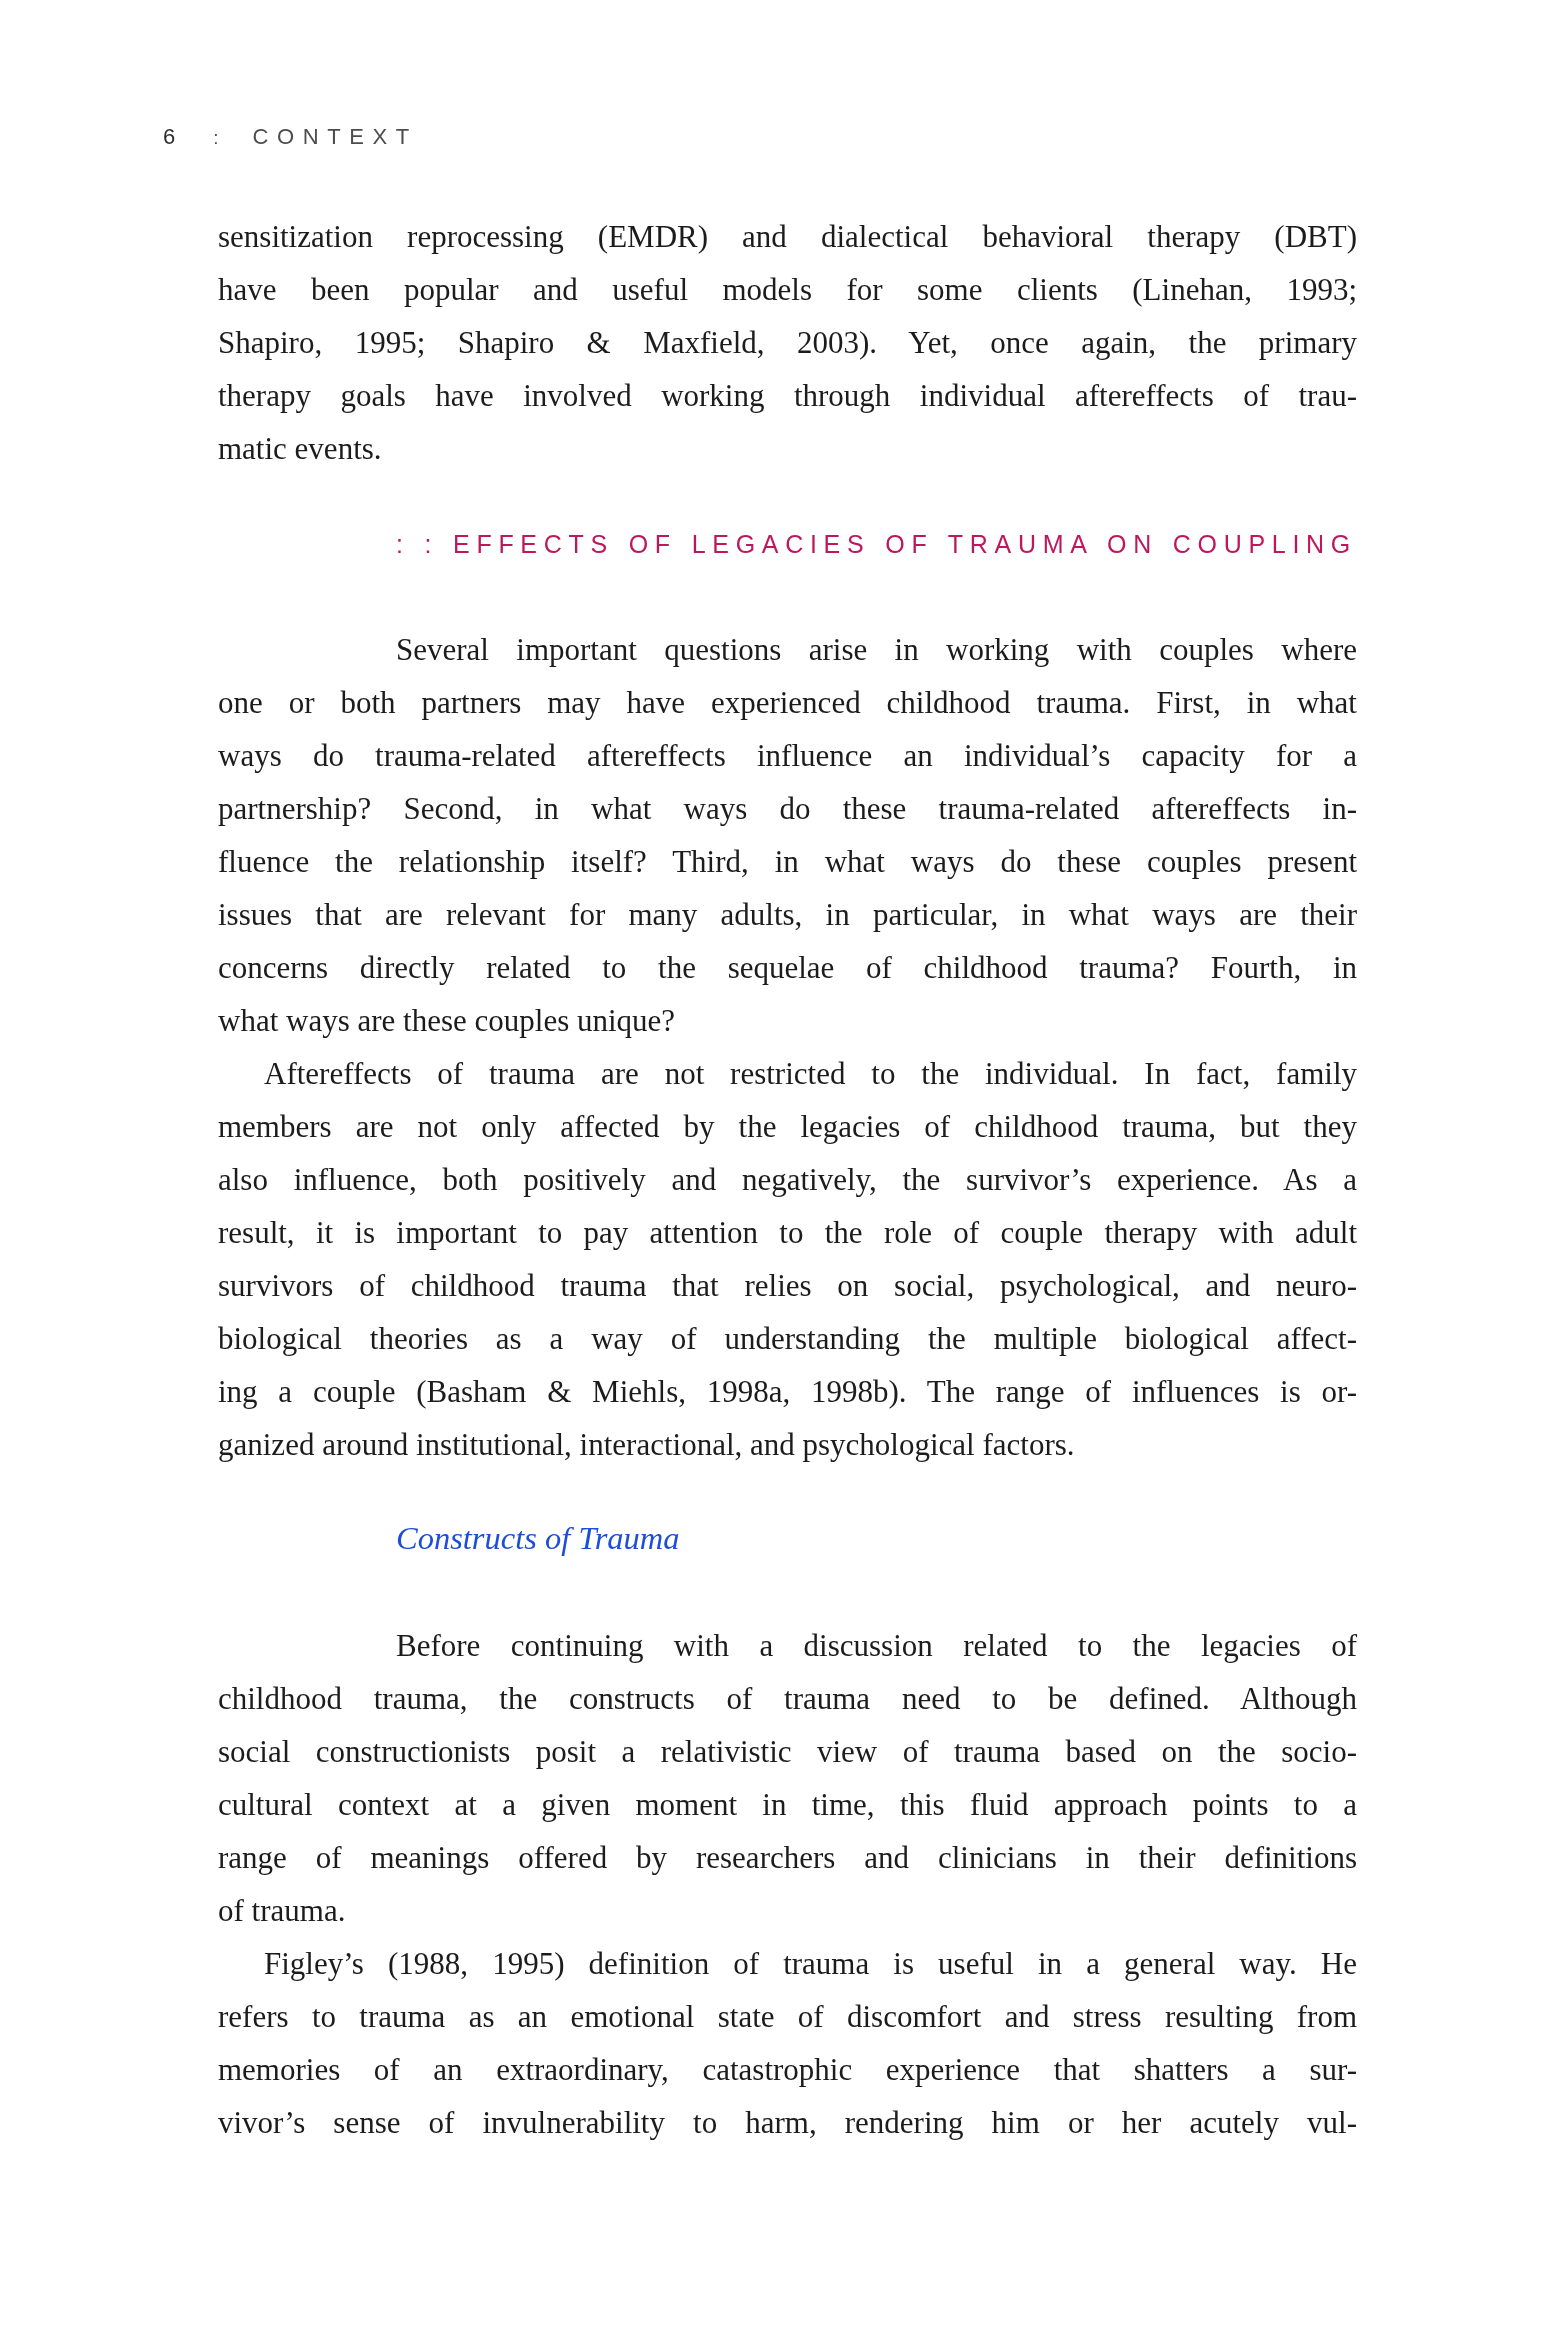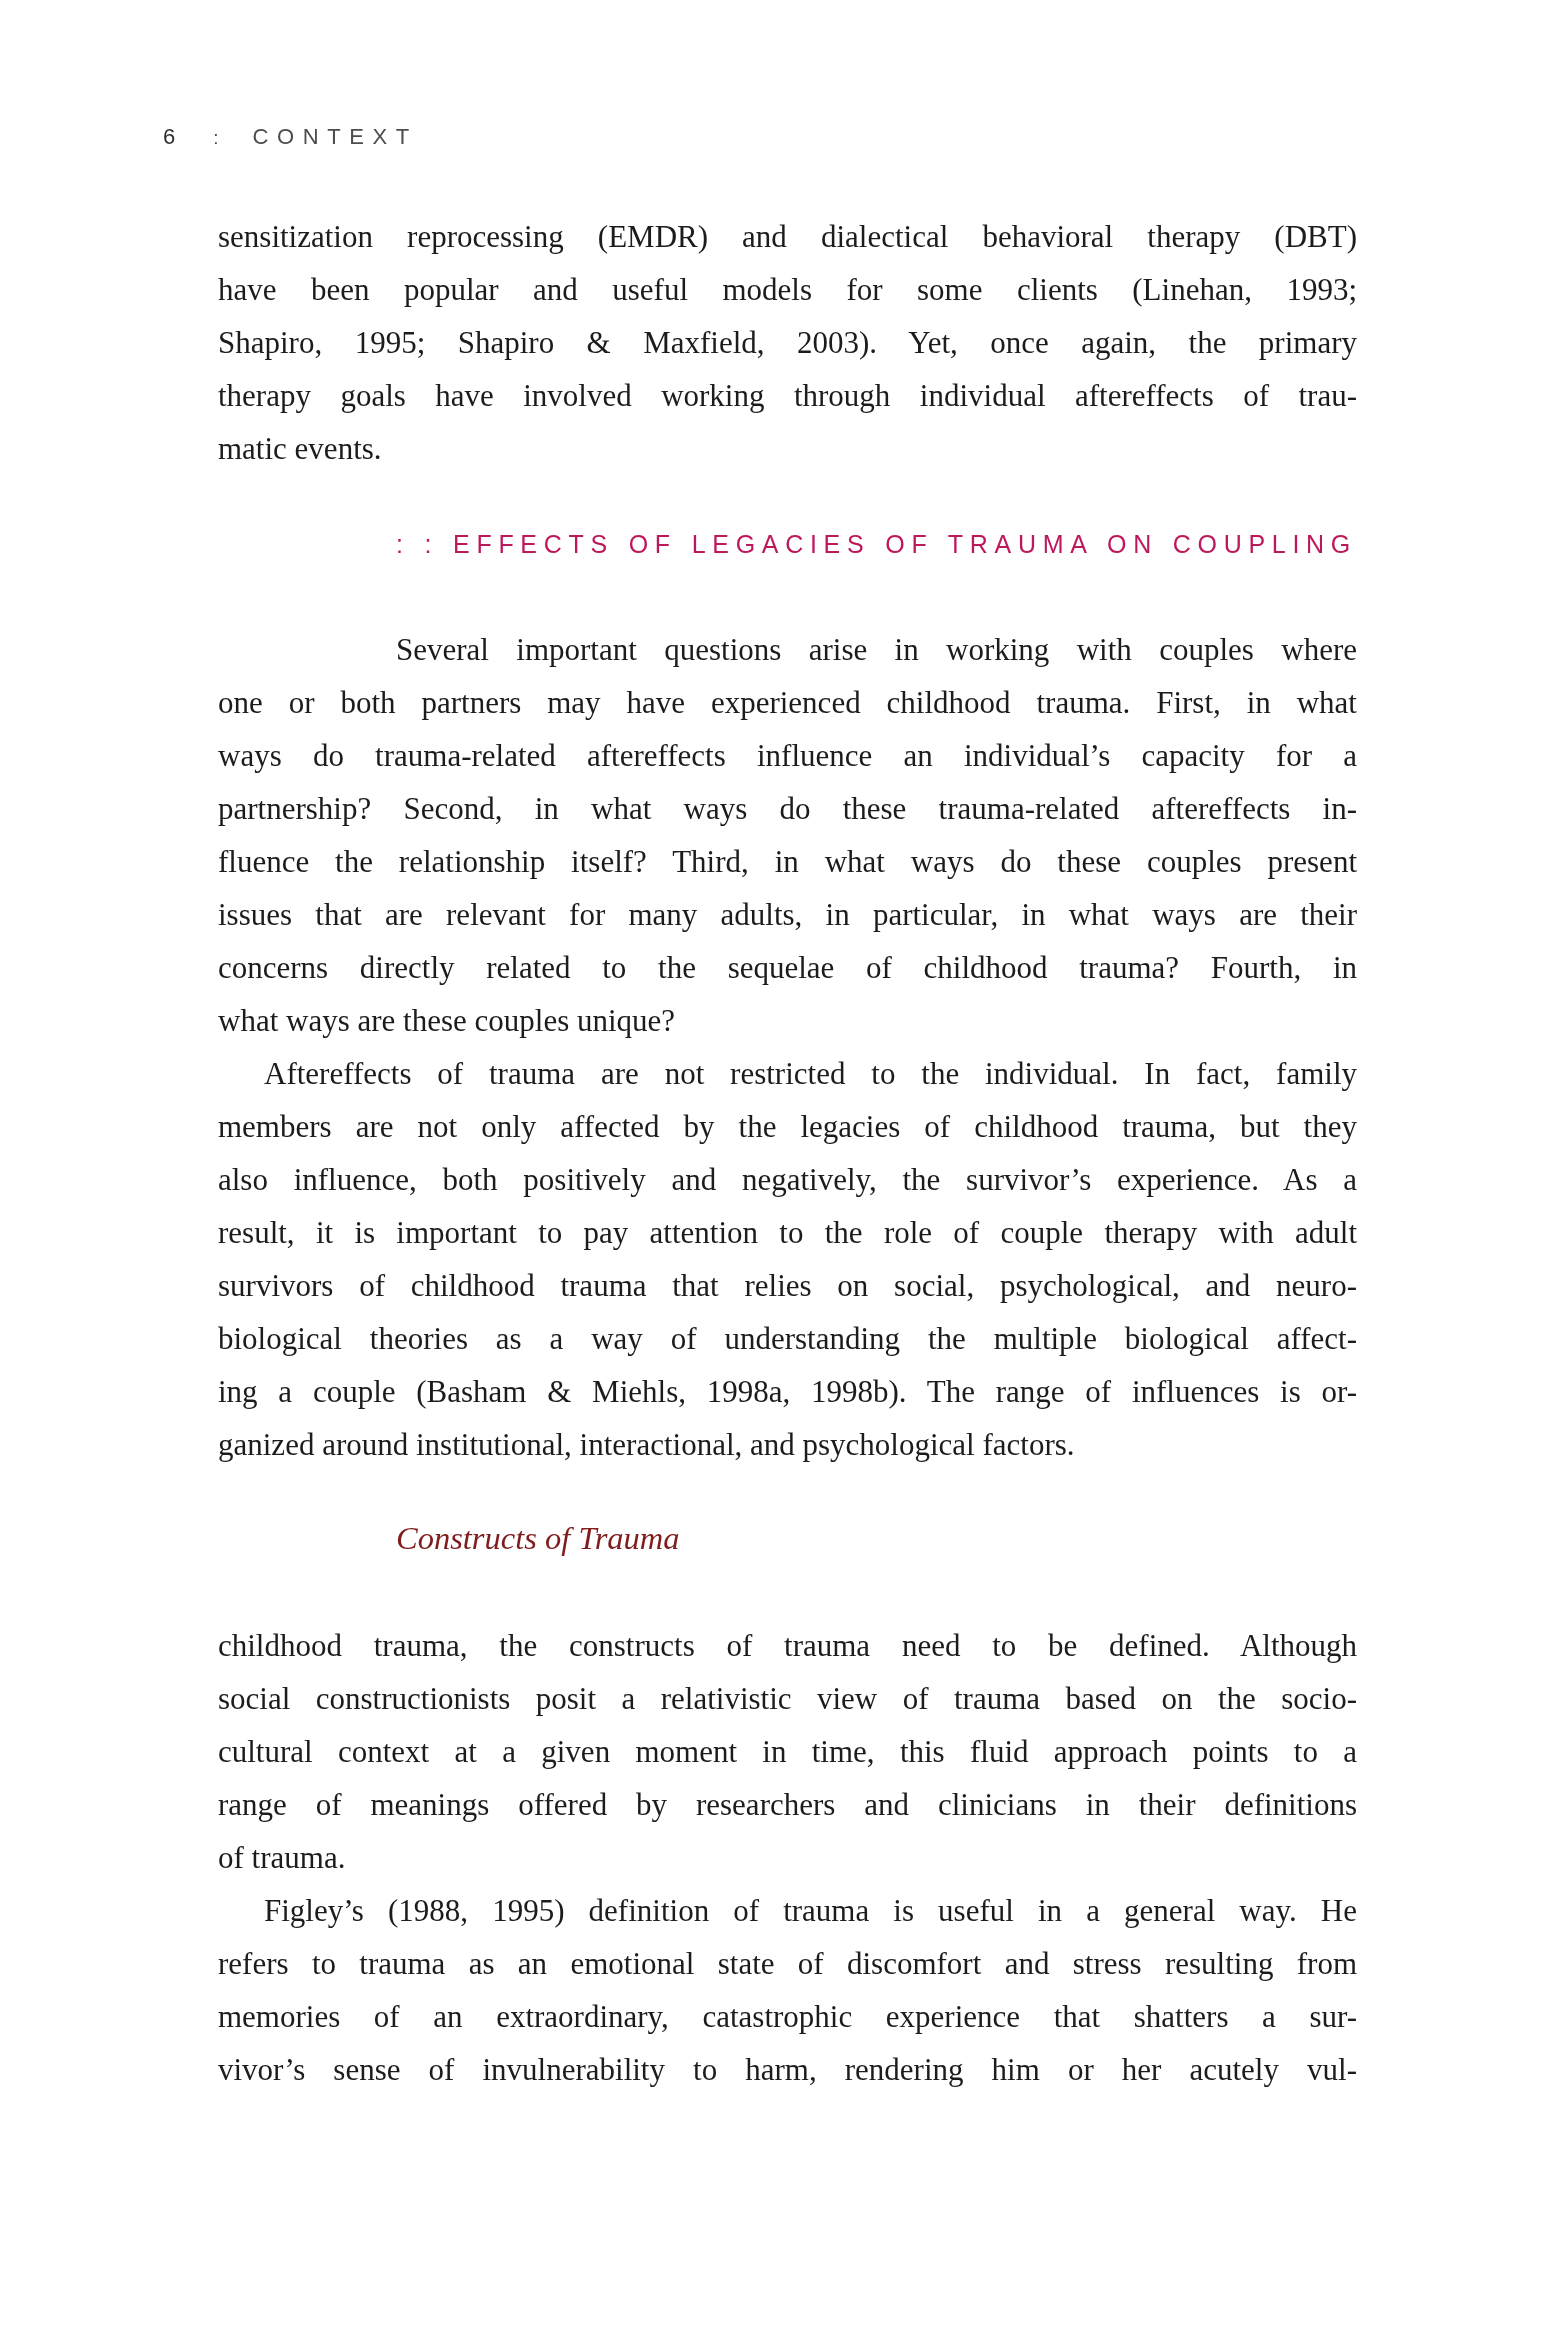--- a/index.html
+++ b/index.html
@@ -67,21 +67,21 @@
     margin-top: 50px;
   }
   .p2 { margin-top: 60px; }
   .p3 { margin-top: 0; }
   .subsection-heading {
     font-family: "Liberation Serif", serif;
     font-style: italic;
     font-weight: 400;
     font-size: 32.5px;
     line-height: 42px;
-    color: #7f1d1d;
+    color: #1d4ed8;
     padding-left: 178px;
     margin-top: 46px;
   }
   .p4 { margin-top: 60px; }
   .p5 { margin-top: 0; }
 </style>
 </head>
 <body>
 
 <div class="page">
@@ -122,20 +122,21 @@
       <div class="line">result, it is important to pay attention to the role of couple therapy with adult</div>
       <div class="line">survivors of childhood trauma that relies on social, psychological, and neuro-</div>
       <div class="line">biological theories as a way of understanding the multiple biological affect-</div>
       <div class="line">ing a couple (Basham &amp; Miehls, 1998a, 1998b). The range of influences is or-</div>
       <div class="line last">ganized around institutional, interactional, and psychological factors.</div>
     </div>
 
     <div class="subsection-heading">Constructs of Trauma</div>
 
     <div class="para p4">
+      <div class="line indent-deep">Before continuing with a discussion related to the legacies of</div>
       <div class="line">childhood trauma, the constructs of trauma need to be defined. Although</div>
       <div class="line">social constructionists posit a relativistic view of trauma based on the socio-</div>
       <div class="line">cultural context at a given moment in time, this fluid approach points to a</div>
       <div class="line">range of meanings offered by researchers and clinicians in their definitions</div>
       <div class="line last">of trauma.</div>
     </div>
 
     <div class="para p5">
       <div class="line indent-small">Figley’s (1988, 1995) definition of trauma is useful in a general way. He</div>
       <div class="line">refers to trauma as an emotional state of discomfort and stress resulting from</div>

